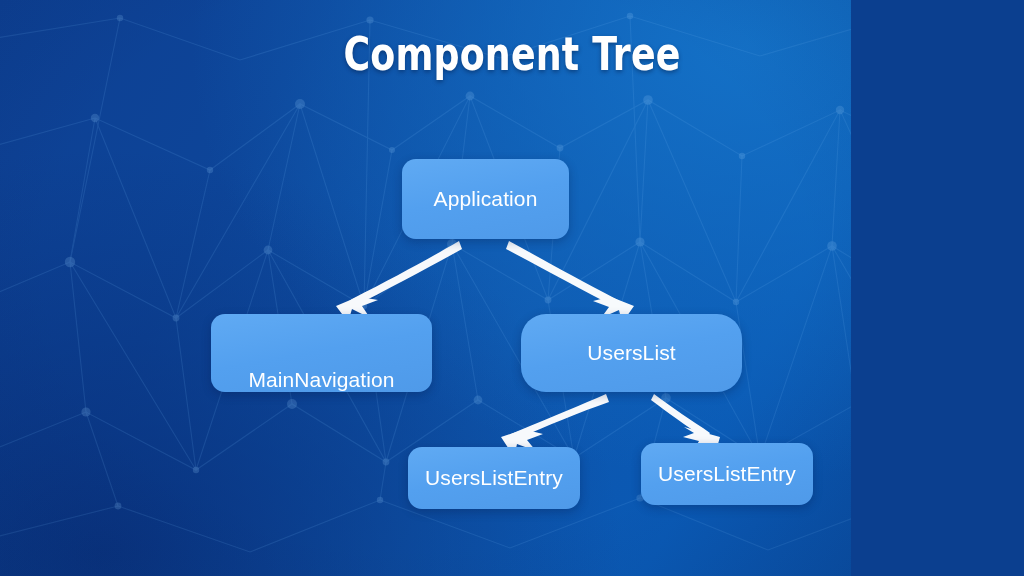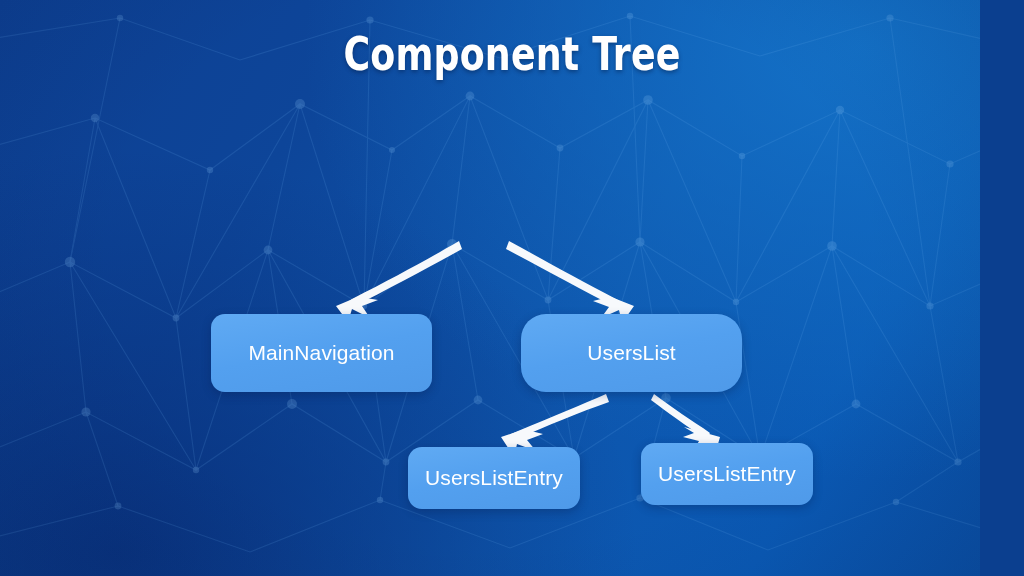--- a/index.html
+++ b/index.html
@@ -2,21 +2,21 @@
 <html><head>
 <meta charset="utf-8">
 <style>
   html, body {
     margin: 0;
     padding: 0;
     background: #0b3f8f;
   }
   #slide {
     position: relative;
-    width: 980px;
+    width: 851px;
     height: 576px;
     overflow: hidden;
     font-family: "Liberation Sans", sans-serif;
     background:
       radial-gradient(ellipse 900px 700px at 88% 8%,  rgba(20,114,200,0.95) 0%, rgba(20,114,200,0.0) 62%),
       radial-gradient(ellipse 800px 620px at 12% 96%, rgba(8,46,120,0.85) 0%, rgba(8,46,120,0.0) 65%),
       linear-gradient(118deg, #0d3f92 0%, #0d4599 28%, #0e56ad 60%, #0a59b4 82%, #0a4fa5 100%);
   }
 
   
@@ -171,22 +171,25 @@
         <path d="M501 437 L 540 424 L 531 431 L 543 434 L 527 440 L 536 451 L 517 444 L 514 457 Z"></path>
       </g>
 
       <g>
         <path d="M654 394 C 666 403, 683 415, 703 428 L 710 433 L 706 439 C 685 425, 667 412, 651 400 Z"></path>
         <path d="M720 437 L 684 427 L 694 433 L 683 437 L 699 441 L 693 452 L 710 446 L 714 458 Z"></path>
       </g>
     </g>
   </svg>
 
-
-  <div class="node" style="left:211px; top:314px; width:221px; height:78px;">
+  <div class="node" style="left:402px; top:159px; width:167px; height:80px;">
+    <span>Application</span>
+  </div>
+
+  <div class="node" style="left:211px; top:314px; width:221px; height:78px;align-items:flex-end;">
     <span>MainNavigation</span>
   </div>
 
   <div class="node" style="left:521px; top:314px; width:221px; height:78px;border-radius:25px;">
     <span>UsersList</span>
   </div>
 
   <div class="node" style="left:408px; top:447px; width:172px; height:62px;">
     <span>UsersListEntry</span>
   </div>

